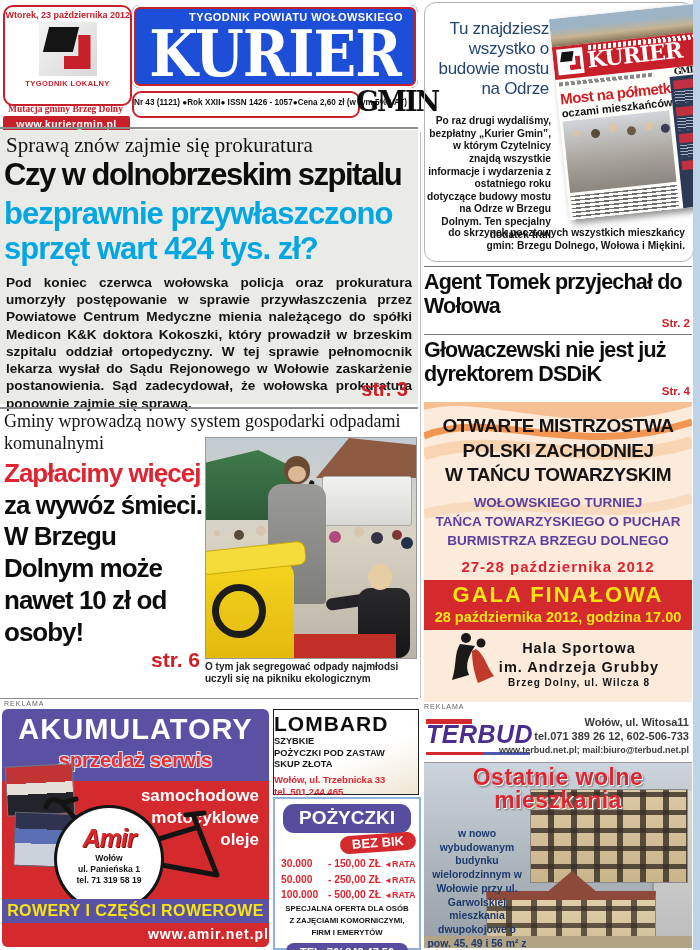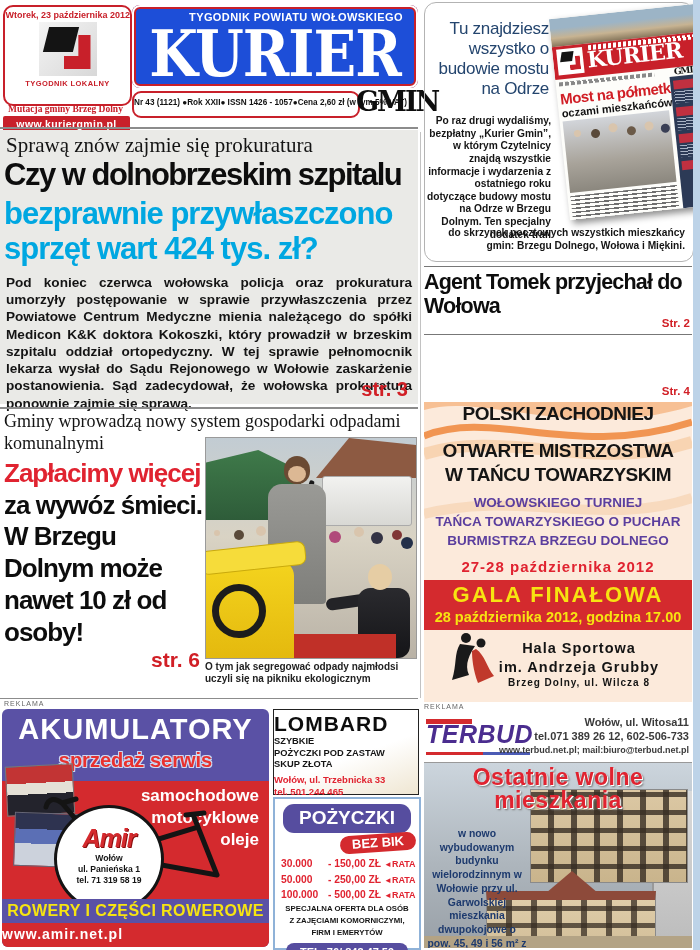--- a/index.html
+++ b/index.html
@@ -105,21 +105,21 @@
            border-radius:50%;text-align:center;overflow:hidden;}
   .amir-brand{color:#d42a2e;font-weight:bold;font-style:italic;font-size:25px;margin-top:16px;letter-spacing:-1px;
               text-shadow:1px 1px 0 #8a0d0d;}
   .amir-addr{font-size:8.6px;font-weight:bold;color:#141414;line-height:1.3;}
   .amir-c2{position:absolute;left:176px;top:128px;width:84px;height:84px;background:#fff;border:3px solid #141414;
            border-radius:50%;display:flex;align-items:center;justify-content:center;text-align:center;
            font-weight:bold;font-size:11px;color:#141414;line-height:1.25;}
   .amir-rowery{position:absolute;left:0;top:190px;width:100%;height:24px;background:#5a51a5;color:#f7e411;
                font-weight:bold;font-size:16px;text-align:center;line-height:24px;letter-spacing:0.4px;}
   .amir-www{position:absolute;left:0;top:214px;width:100%;height:24px;background:#d42a2e;color:#fff;font-weight:bold;
-            font-size:14px;text-align:left;line-height:22px;letter-spacing:1px;}
+            font-size:14px;text-align:right;line-height:22px;letter-spacing:1px;}
 
   
   .lombard{position:absolute;left:273px;top:709px;width:144px;height:84px;background:linear-gradient(160deg,#ffffff 55%,#efe6d2);
            border:1px solid #222;text-align:left;}
   .lombard-title{font-weight:bold;font-size:21px;letter-spacing:1px;color:#0d0d0d;margin-top:2px;}
   .lombard-line{font-weight:bold;font-size:9.3px;color:#141414;line-height:1.25;}
   .lombard-addr{font-weight:bold;font-size:9.5px;color:#e02330;line-height:1.3;margin-top:3px;}
 
   
   .pozyczki{position:absolute;left:273px;top:797px;width:144px;height:149px;background:#fff;border:2px solid #8fb2d8;}
@@ -387,33 +387,34 @@
       </div>
     </div>
   </div>
 
   <div class="briefs">
     <div class="brief">
       <div class="brief-h">Agent Tomek przyjechał do Wołowa</div>
       <div class="brief-ref">Str. 2</div>
     </div>
     <div class="brief">
+      <div class="brief-h">Głowaczewski nie jest już dyrektorem DSDiK</div>
       <div class="brief-ref">Str. 4</div>
     </div>
   </div>
 
   <div class="dance">
     <svg class="ribbons" width="268" height="130" viewBox="0 0 268 130">
       <path d="M0 8 C60 -10 150 40 268 4 L268 0 L0 0 Z" fill="#f5b27c" opacity="0.75"></path>
       <path d="M0 34 C70 6 150 58 268 20" fill="none" stroke="#ee8030" stroke-width="7" opacity="0.8"></path>
       <path d="M0 52 C80 26 170 72 268 40" fill="none" stroke="#f6c79d" stroke-width="12" opacity="0.65"></path>
       <path d="M0 112 C90 88 180 126 268 96" fill="none" stroke="#f3c9a2" stroke-width="10" opacity="0.5"></path>
     </svg>
+    <div class="dance-t first">OTWARTE MISTRZOSTWA</div>
     <div class="dance-t">POLSKI ZACHODNIEJ</div>
-    <div class="dance-t first">OTWARTE MISTRZOSTWA</div>
     <div class="dance-t">W TAŃCU TOWARZYSKIM</div>
     <div class="dance-s first">WOŁOWSKIEGO TURNIEJ</div>
     <div class="dance-s">TAŃCA TOWARZYSKIEGO O PUCHAR</div>
     <div class="dance-s">BURMISTRZA BRZEGU DOLNEGO</div>
     <div class="dance-date">27-28 października 2012</div>
     <div class="gala">
       <div class="gala-title">GALA FINAŁOWA</div>
       <div class="gala-date">28 października 2012, godzina 17.00</div>
     </div>
     <div class="venue">

